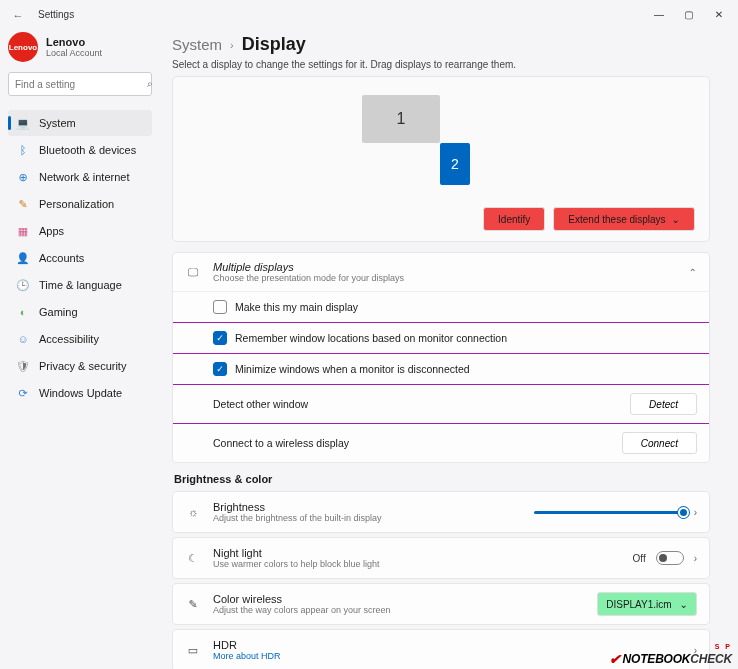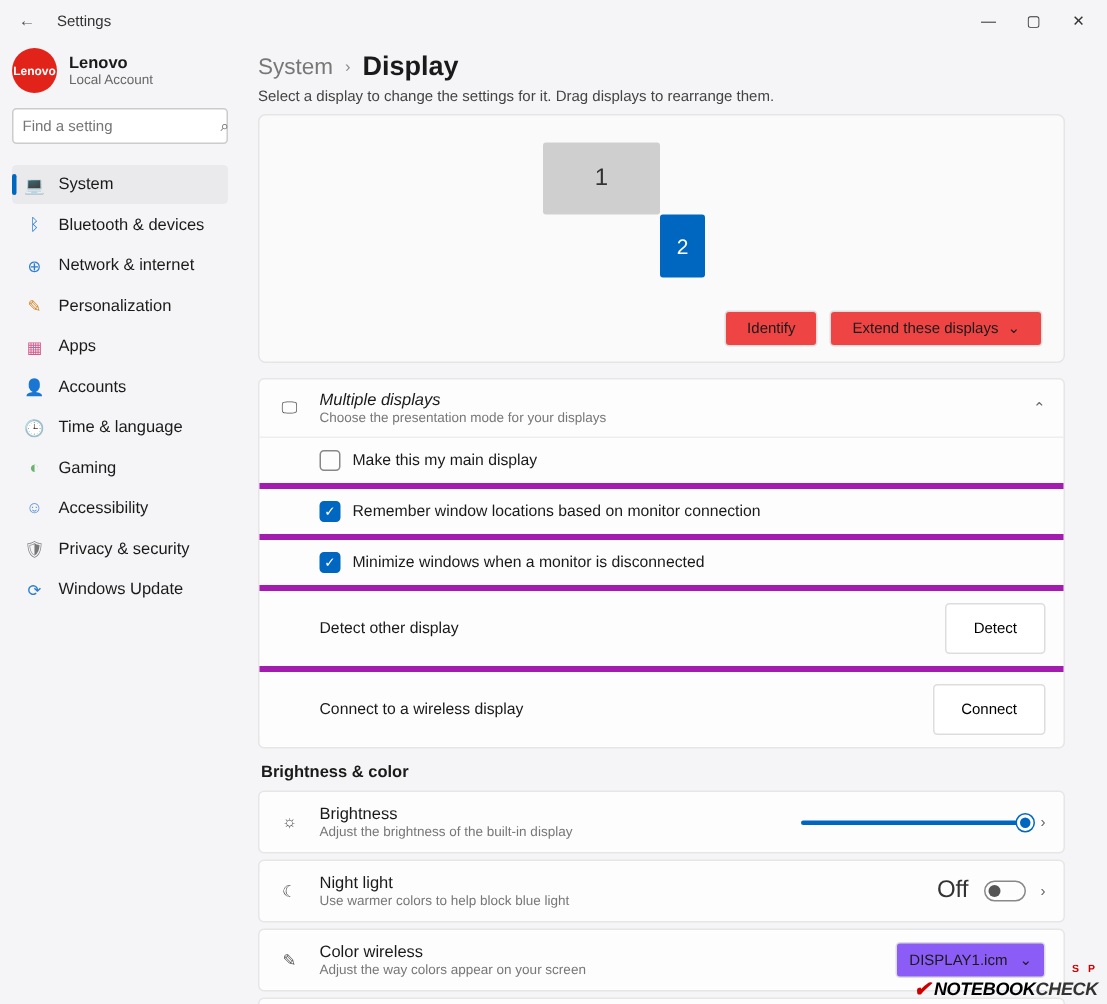--- a/index.html
+++ b/index.html
@@ -44,43 +44,43 @@
 .dbtn { background: #ef4444; border: 1px solid #ddd; border-radius: 3px; height: 24px; padding: 0 14px; font-size: 10px; display: flex; align-items: center; gap: 6px; cursor: pointer; }
 
 .card { background: #fdfdfd; border: 1px solid #e6e6e6; border-radius: 4px; margin-bottom: 10px; }
 .card-head { display: flex; align-items: center; padding: 8px 12px; gap: 12px; border-bottom: 1px solid #eee; }
 .c-icon { width: 16px; display: inline-flex; justify-content: center; color: #555; }
 .c-title { font-size: 11px; font-style: italic; }
 .c-sub { font-size: 9px; color: #777; }
 .c-fill { flex: 1; }
 .chev { color: #666; font-size: 10px; }
 
-.card-row { display: flex; align-items: center; padding: 8px 12px 8px 40px; border-bottom: 4px solid #a21caf; font-size: 10.5px; gap: 8px; }
+.card-row { display: flex; align-items: center; padding: 8px 12px 8px 40px; border-bottom: 1px solid #a21caf; font-size: 10.5px; gap: 8px; }
 .card-row:last-child { border-bottom: none; }
 .chk { width: 14px; height: 14px; border: 1px solid #888; border-radius: 3px; display: inline-flex; align-items: center; justify-content: center; font-size: 9px; color: #fff; }
 .chk.on { background: #0067c0; border-color: #0067c0; }
-.row-btn { margin-left: auto; background: #fff; border: 1px solid #ddd; border-radius: 3px; height: 34px; padding: 0 18px; font-size: 10px; cursor: pointer; }
+.row-btn { margin-left: auto; background: #fff; border: 1px solid #ddd; border-radius: 3px; height: 22px; padding: 0 18px; font-size: 10px; cursor: pointer; font-style: italic; }
 
 .section-label { font-size: 11px; font-weight: 600; margin: 6px 0 6px 2px; }
 
 .setting { background: #fdfdfd; border: 1px solid #e6e6e6; border-radius: 4px; margin-bottom: 4px; display: flex; align-items: center; padding: 8px 12px; gap: 12px; min-height: 42px; }
 .setting .s-icon { width: 16px; display: inline-flex; justify-content: center; color: #555; }
 .setting .s-text .t { font-size: 11px; }
 .setting .s-text .s { font-size: 9px; color: #777; }
 .setting .s-text .link { font-size: 9px; color: #0067c0; }
 .setting .trail { margin-left: auto; display: flex; align-items: center; gap: 10px; }
 
 .slider { width: 150px; height: 3px; background: #0067c0; border-radius: 2px; position: relative; }
 .slider .thumb { position: absolute; right: -5px; top: -4px; width: 11px; height: 11px; border-radius: 50%; background: #0067c0; border: 2px solid #fff; box-shadow: 0 0 0 1px #0067c0; }
 
 .toggle { width: 28px; height: 14px; border: 1px solid #888; border-radius: 8px; position: relative; }
 .toggle .knob { width: 8px; height: 8px; background: #555; border-radius: 50%; position: absolute; top: 2px; left: 2px; }
-.tog-label { font-size: 16px; color: #333; }
-
-.dropdown { background: #8b5cf6; border: 1px solid #ddd; border-radius: 3px; height: 24px; padding: 0 8px; font-size: 10px; display: flex; align-items: center; gap: 8px; }
+.tog-label { font-size: 10px; color: #333; }
+
+.dropdown { background: #86efac; border: 1px solid #ddd; border-radius: 3px; height: 24px; padding: 0 8px; font-size: 10px; display: flex; align-items: center; gap: 8px; }
 
 .watermark { position: absolute; right: 6px; bottom: 2px; display: flex; align-items: center; font-size: 12px; font-weight: 700; font-style: italic; letter-spacing: -0.2px; }
 .watermark .shield { color: #c00; font-size: 14px; margin-right: 2px; }
 .watermark .b1 { color: #000000; }
 .watermark .b2 { color: #333; }
 .watermark .sp { position: absolute; right: 0; top: -8px; font-size: 7px; color: #c00; letter-spacing: 2px; font-style: normal; }
 </style>
 </head>
 <body>
 
@@ -195,21 +195,21 @@
       </div>
       <div class="card-row">
         <span class="chk on">✓</span>
         <span>Remember window locations based on monitor connection</span>
       </div>
       <div class="card-row">
         <span class="chk on">✓</span>
         <span>Minimize windows when a monitor is disconnected</span>
       </div>
       <div class="card-row">
-        <span>Detect other display</span>
+        <span>Detect other window</span>
         <button class="row-btn">Detect</button>
       </div>
       <div class="card-row">
         <span>Connect to a wireless display</span>
         <button class="row-btn">Connect</button>
       </div>
     </div>
 
     <div class="section-label">Brightness &amp; color</div>
 

